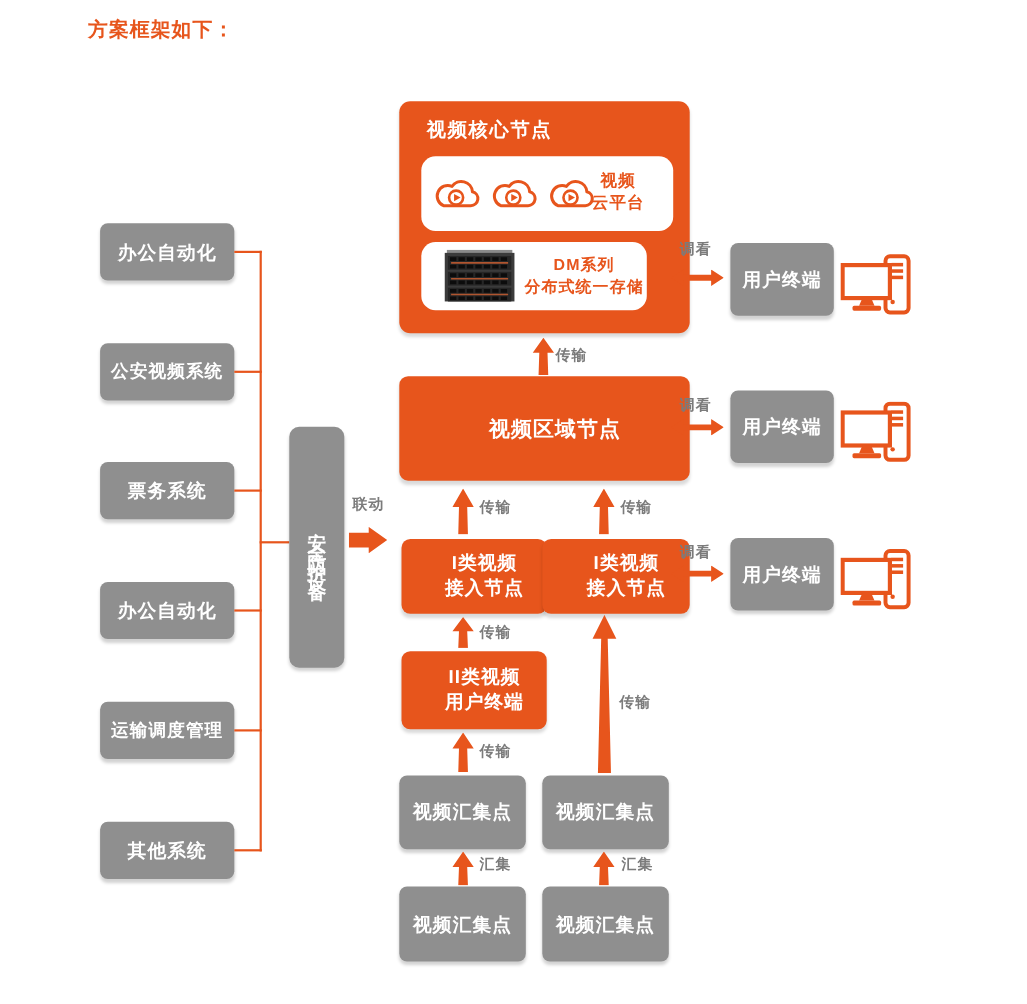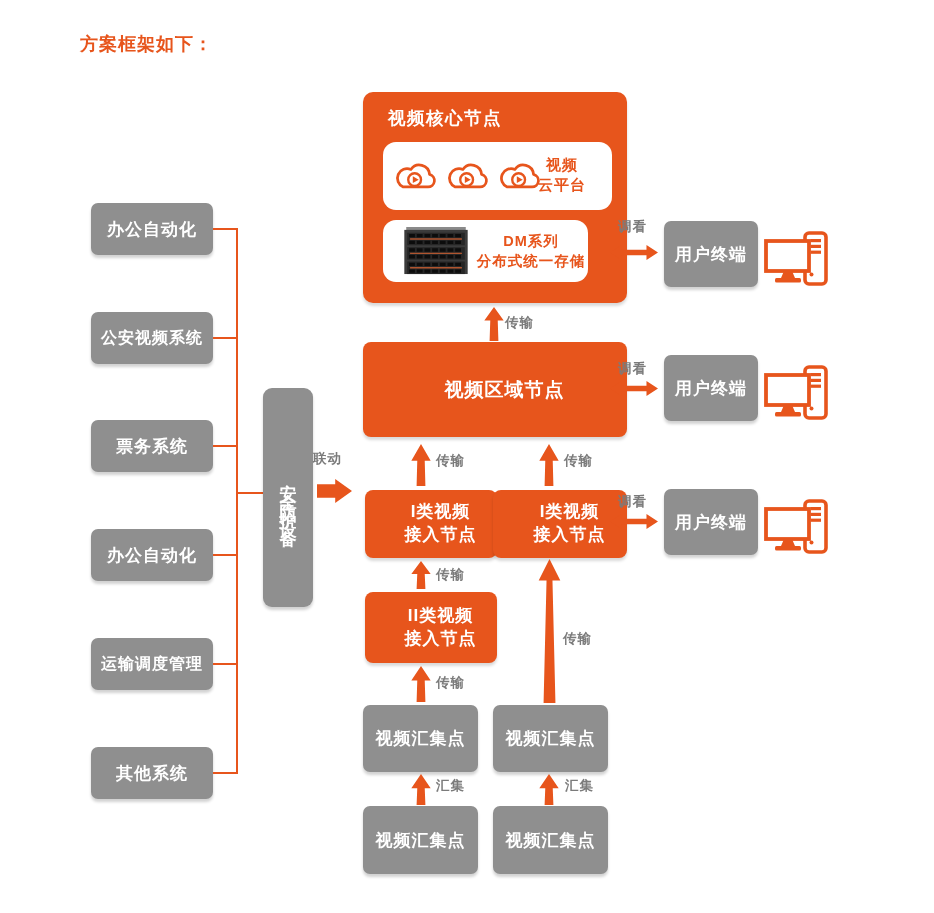--- a/index.html
+++ b/index.html
@@ -22,21 +22,21 @@
     display:flex;align-items:center;justify-content:center;
     color:#fff;font-weight:bold;letter-spacing:1px;
     box-shadow:0 3px 3px rgba(0,0,0,.15);
     padding-left:19px;
   }
   .pre{white-space:pre-line;text-align:center;line-height:1.35;}
   .wbox{position:absolute;background:#fff;border-radius:13px;}
   .line{position:absolute;background:var(--accent);}
   .elabel{
     position:absolute;color:var(--label);font-size:13.5px;font-weight:bold;
-    letter-spacing:1px;
+    letter-spacing:1px;text-align:center;
   }
   .uparrow{
     position:absolute;width:22px;background:var(--accent);
     clip-path:polygon(50% 0%,6% 40%,33% 40%,30% 100%,70% 100%,67% 40%,94% 40%);
   }
   .uparrow.short{clip-path:polygon(50% 0%,6% 46%,33% 46%,30% 100%,70% 100%,67% 46%,94% 46%);}
   .longarrow{
     position:absolute;width:27px;height:144px;background:var(--accent);
     clip-path:polygon(50% 0%,10% 15%,39% 15%,28% 100%,72% 100%,61% 15%,90% 15%);
   }
@@ -53,21 +53,21 @@
     letter-spacing:9px;font-size:17px;font-weight:bold;color:#fff;
   }
   .core-title{position:absolute;left:25px;top:14px;font-size:17.5px;color:#fff;font-weight:bold;letter-spacing:1.5px;}
   .accent-label{position:absolute;color:var(--accent);font-weight:bold;}
 </style>
 </head>
 <body>
 
 <div class="canvas">
 
-  <div class="abs page-title" style="left:80px;top:32px;">方案框架如下：</div>
+  <div class="abs page-title" style="left:80px;top:15px;">方案框架如下：</div>
 
   <div class="gbox" style="left:91px;top:203px;width:122px;height:52px;">
       <span>办公自动化</span>
     </div>
   <div class="gbox" style="left:91px;top:312px;width:122px;height:52px;font-size:16px;font-family:Liberation Serif, serif;">
       <span>公安视频系统</span>
     </div>
   <div class="gbox" style="left:91px;top:420px;width:122px;height:52px;">
       <span>票务系统</span>
     </div>
@@ -161,21 +161,21 @@
   <div class="obox pre" style="left:493px;top:490px;width:115px;height:68px;border-radius:8px;font-size:17px;">
     <span class="pre">I类视频
 接入节点</span>
   </div>
 
   <div class="uparrow short" style="left:410px;top:561px;height:28px;"></div>
   <div class="elabel" style="left:436px;top:566px;">传输</div>
 
   <div class="obox pre" style="left:365px;top:592px;width:113px;height:71px;border-radius:8px;font-size:17px;">
     <span class="pre">II类视频
-接入节点</span>
+用户终端</span>
   </div>
 
   <div class="uparrow" style="left:410px;top:666px;height:36px;"></div>
   <div class="elabel" style="left:436px;top:674px;">传输</div>
 
   <div class="longarrow" style="left:536px;top:559px;"></div>
   <div class="elabel" style="left:563px;top:630px;">传输</div>
 
   <div class="gbox" style="left:363px;top:705px;width:115px;height:67px;">
       <span>视频汇集点</span>

